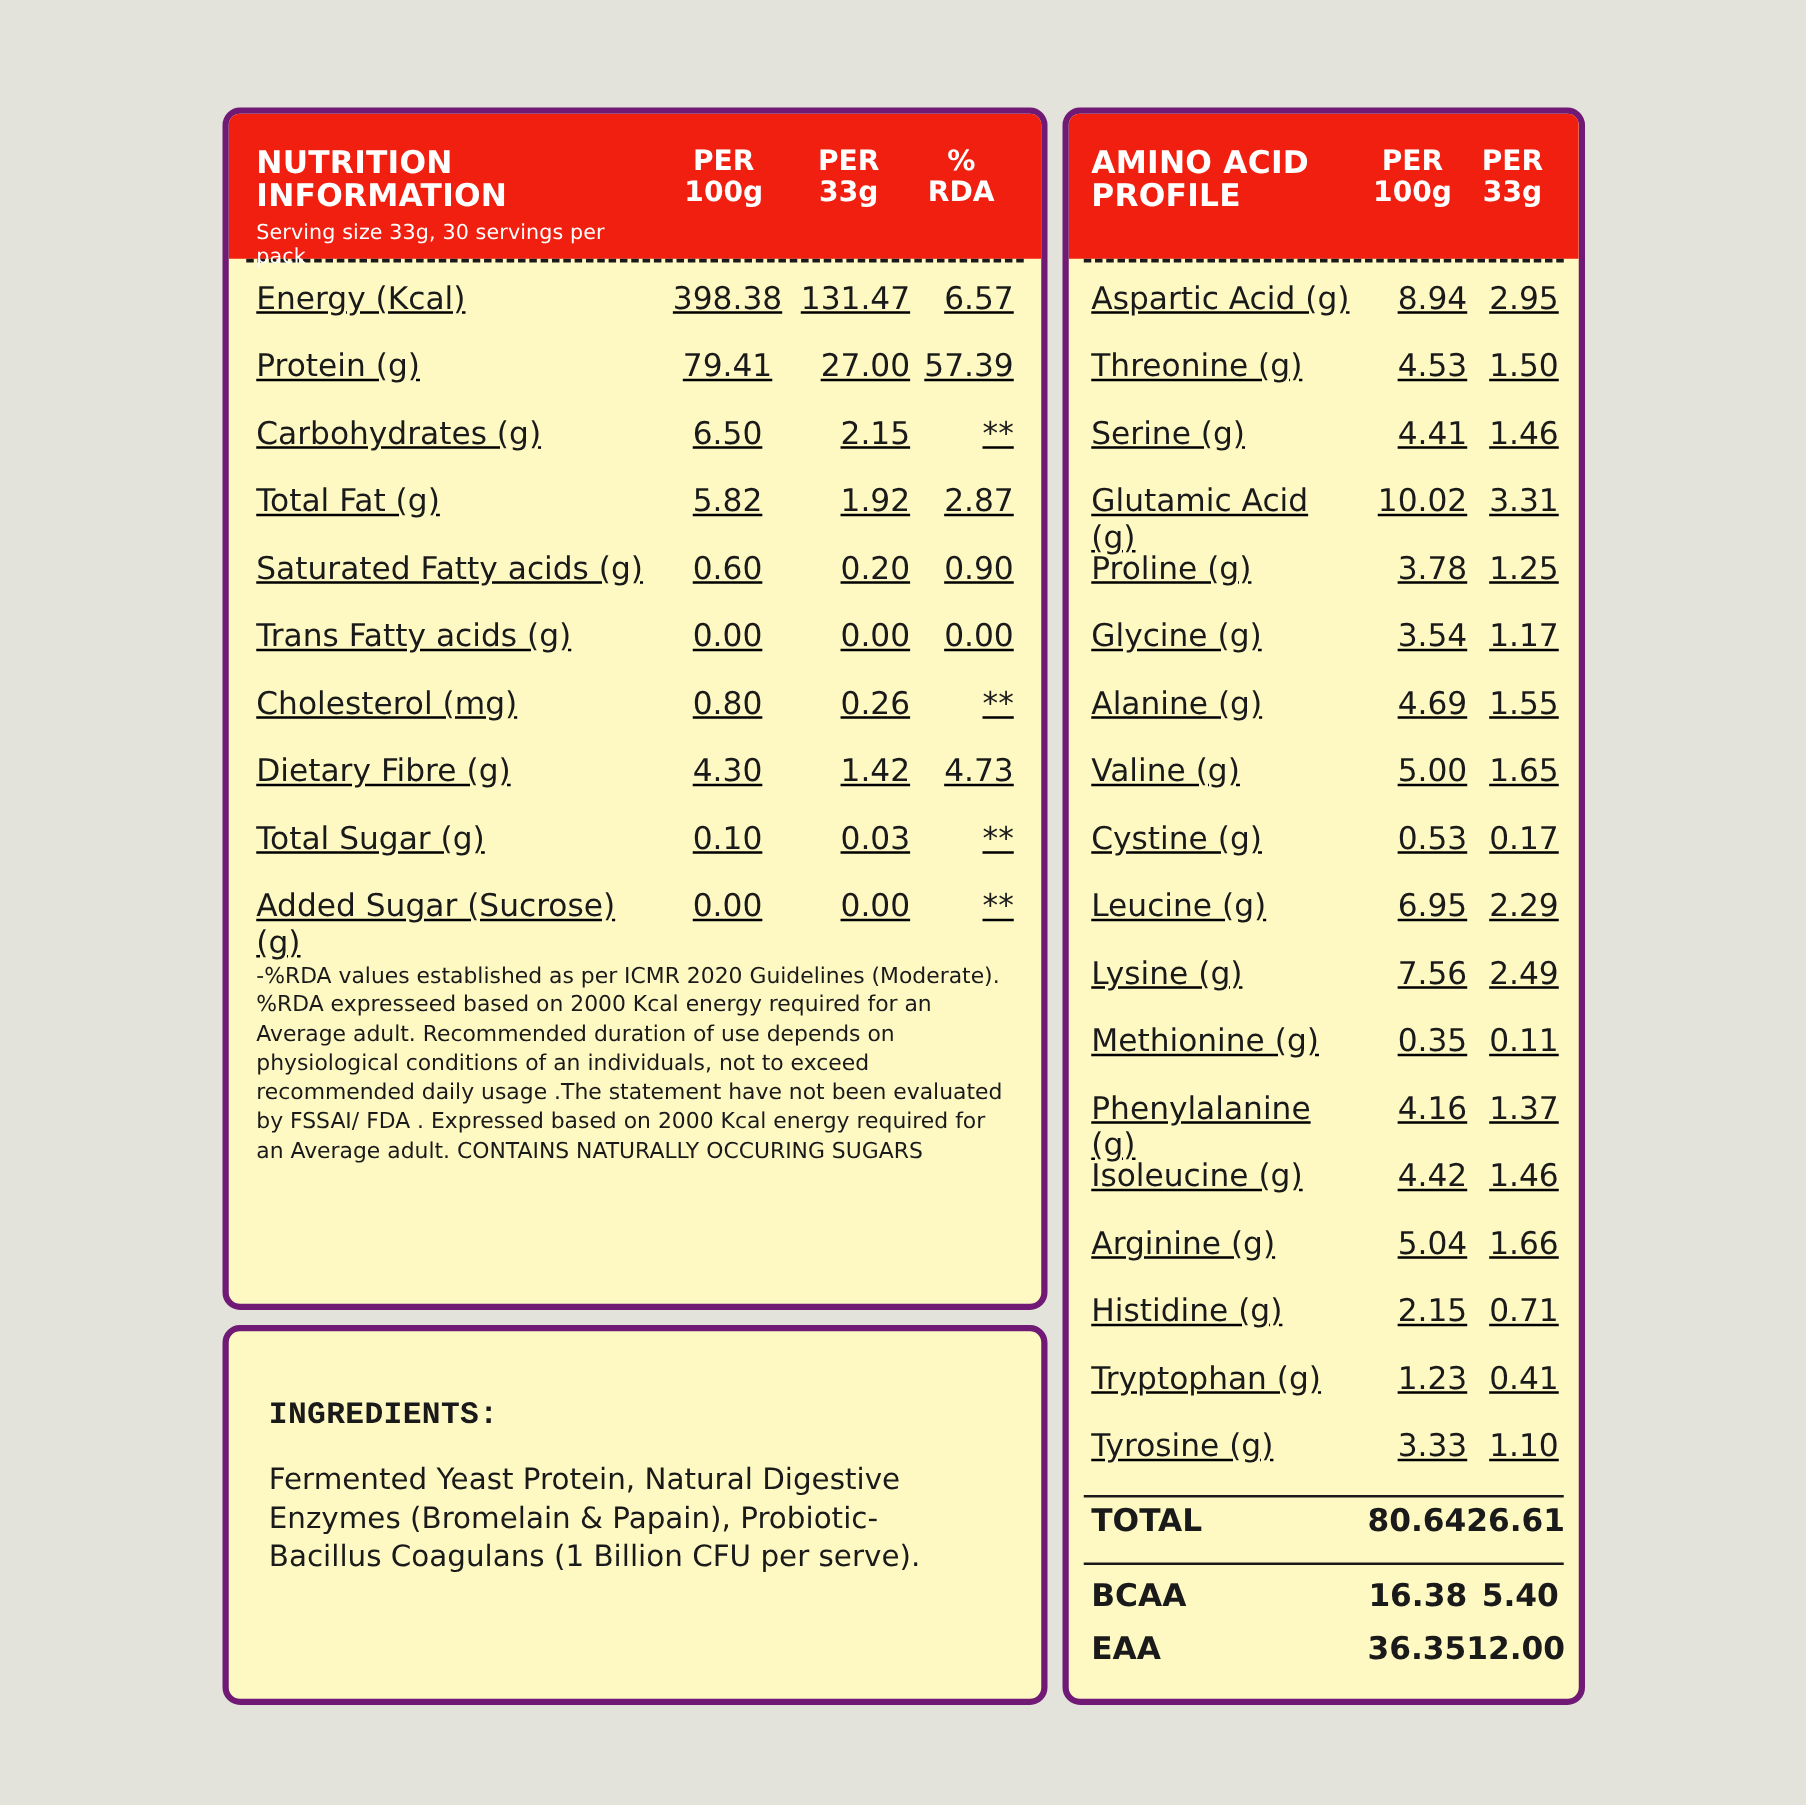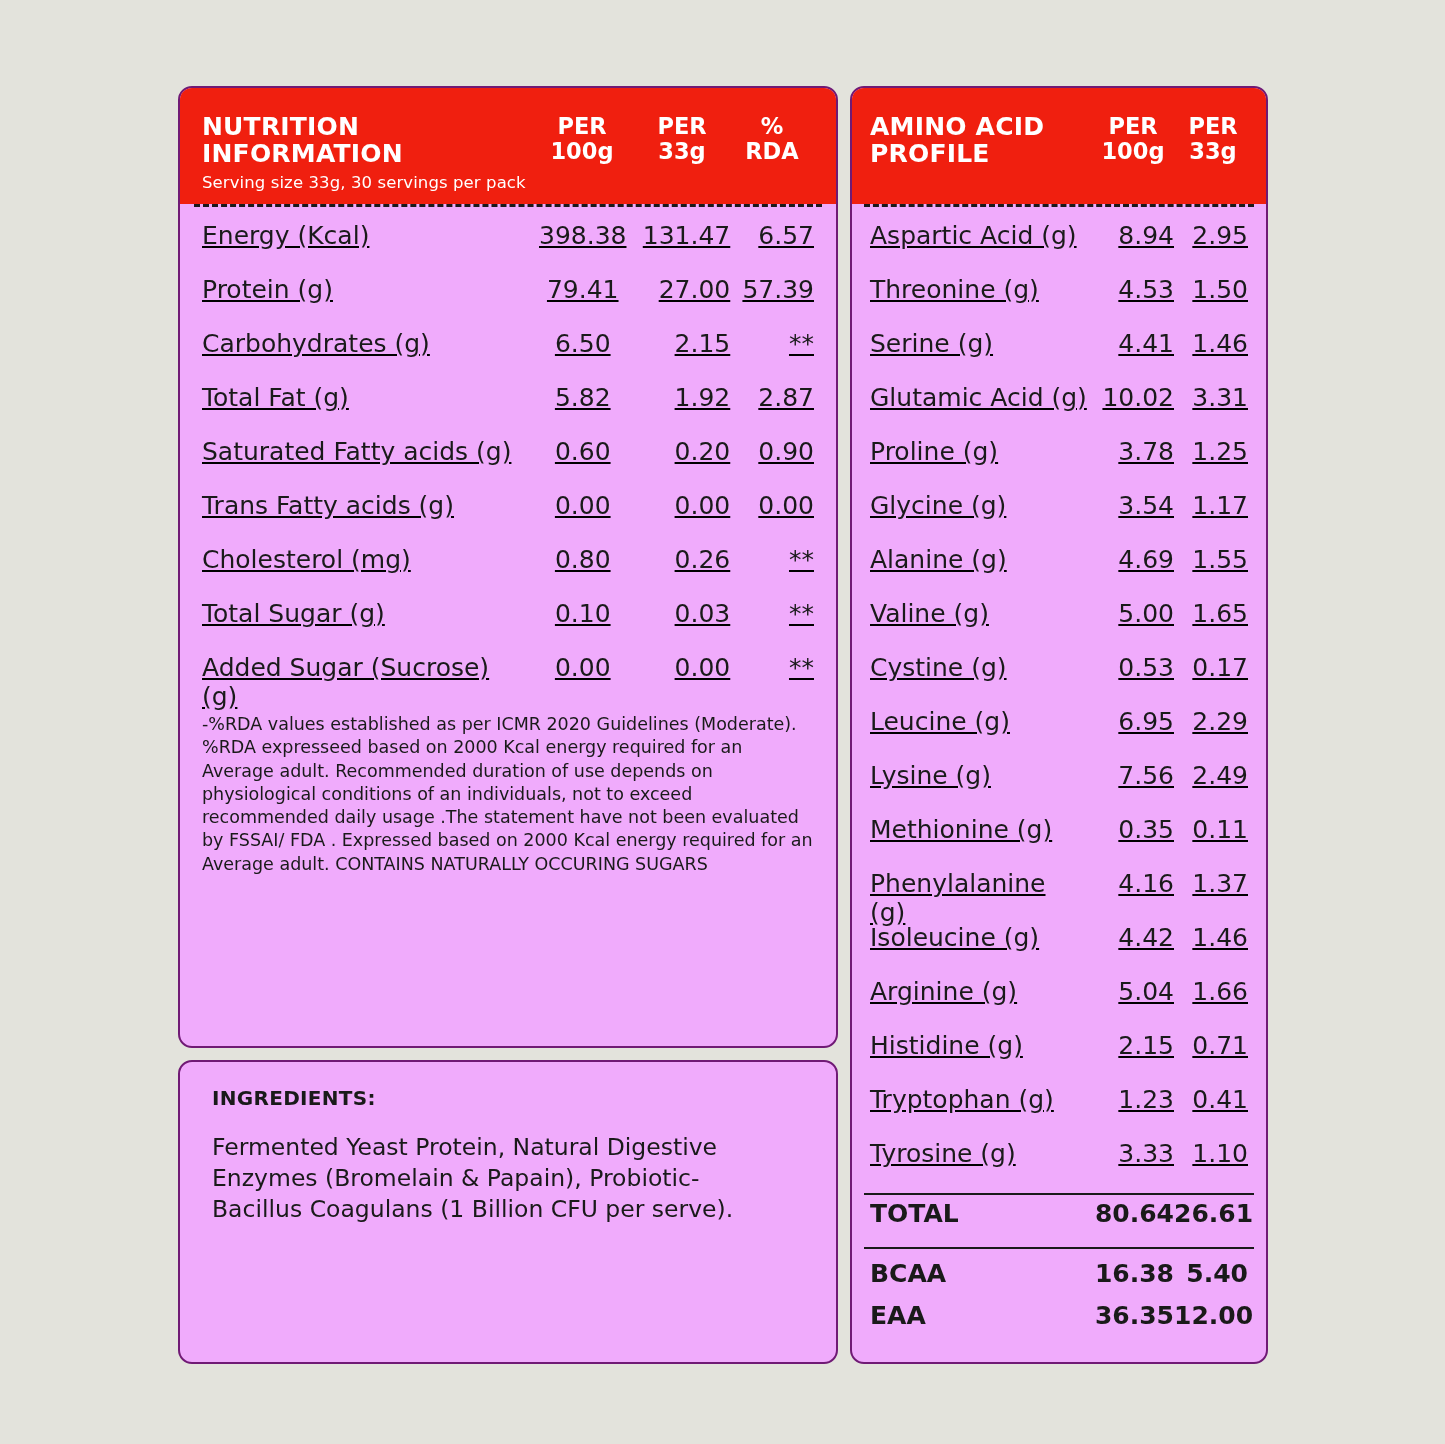--- a/index.html
+++ b/index.html
@@ -20,22 +20,22 @@
     top: 86px;
     width: 1090px;
     height: 1278px;
     display: flex;
     gap: 12px;
   }
 
   
   .panel {
     position: relative;
-    background: #f0abfc;
-    border: 2px solid #701a75;
+    background: #fef9c3;
+    border: 5px solid #701a75;
     border-radius: 14px;
     box-sizing: border-box;
     overflow: hidden;
   }
 
   .left-col {
     width: 660px;
     display: flex;
     flex-direction: column;
     gap: 12px;
@@ -148,24 +148,25 @@
   .footnote {
     padding: 6px 22px 0 22px;
     font-size: 17.5px;
     line-height: 1.33;
     color: #1a1a1a;
   }
 
   
   .ing-title {
     font-weight: bold;
-    font-size: 20px;
+    font-size: 25px;
     color: #1a1a1a;
-    padding: 24px 0 0 32px;
+    padding: 52px 0 0 32px;
     letter-spacing: 0.3px;
+    font-family: Liberation Mono, monospace;
   }
   .ing-body {
     padding: 22px 46px 0 32px;
     font-size: 23.5px;
     line-height: 1.32;
     color: #1a1a1a;
   }
 
   
   .solid-rule {
@@ -257,20 +258,26 @@
           <div class="n-c2 num">0.00</div>
           <div class="n-c3 num">0.00</div>
         </div>
         <div class="row">
           <div class="n-name">Cholesterol (mg)</div>
           <div class="n-c1 num">0.80</div>
           <div class="n-c2 num">0.26</div>
           <div class="n-c3 num">**</div>
         </div>
         <div class="row">
+          <div class="n-name">Dietary Fibre (g)</div>
+          <div class="n-c1 num">4.30</div>
+          <div class="n-c2 num">1.42</div>
+          <div class="n-c3 num">4.73</div>
+        </div>
+        <div class="row">
           <div class="n-name">Total Sugar (g)</div>
           <div class="n-c1 num">0.10</div>
           <div class="n-c2 num">0.03</div>
           <div class="n-c3 num">**</div>
         </div>
         <div class="row">
           <div class="n-name">Added Sugar (Sucrose) (g)</div>
           <div class="n-c1 num">0.00</div>
           <div class="n-c2 num">0.00</div>
           <div class="n-c3 num">**</div>

